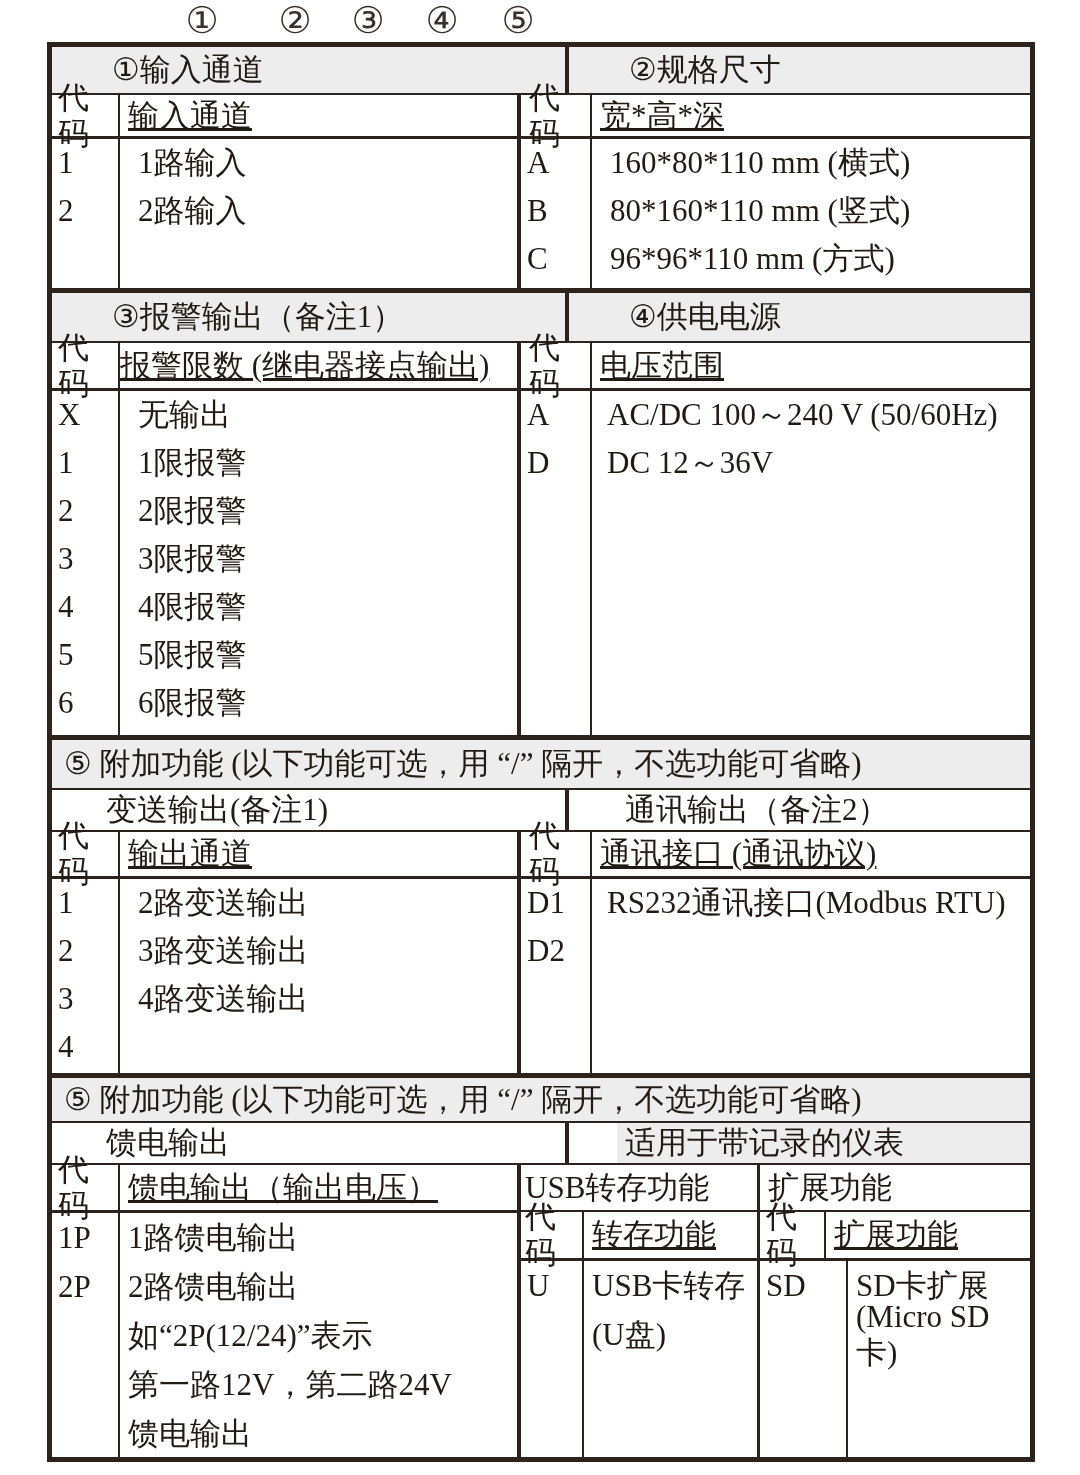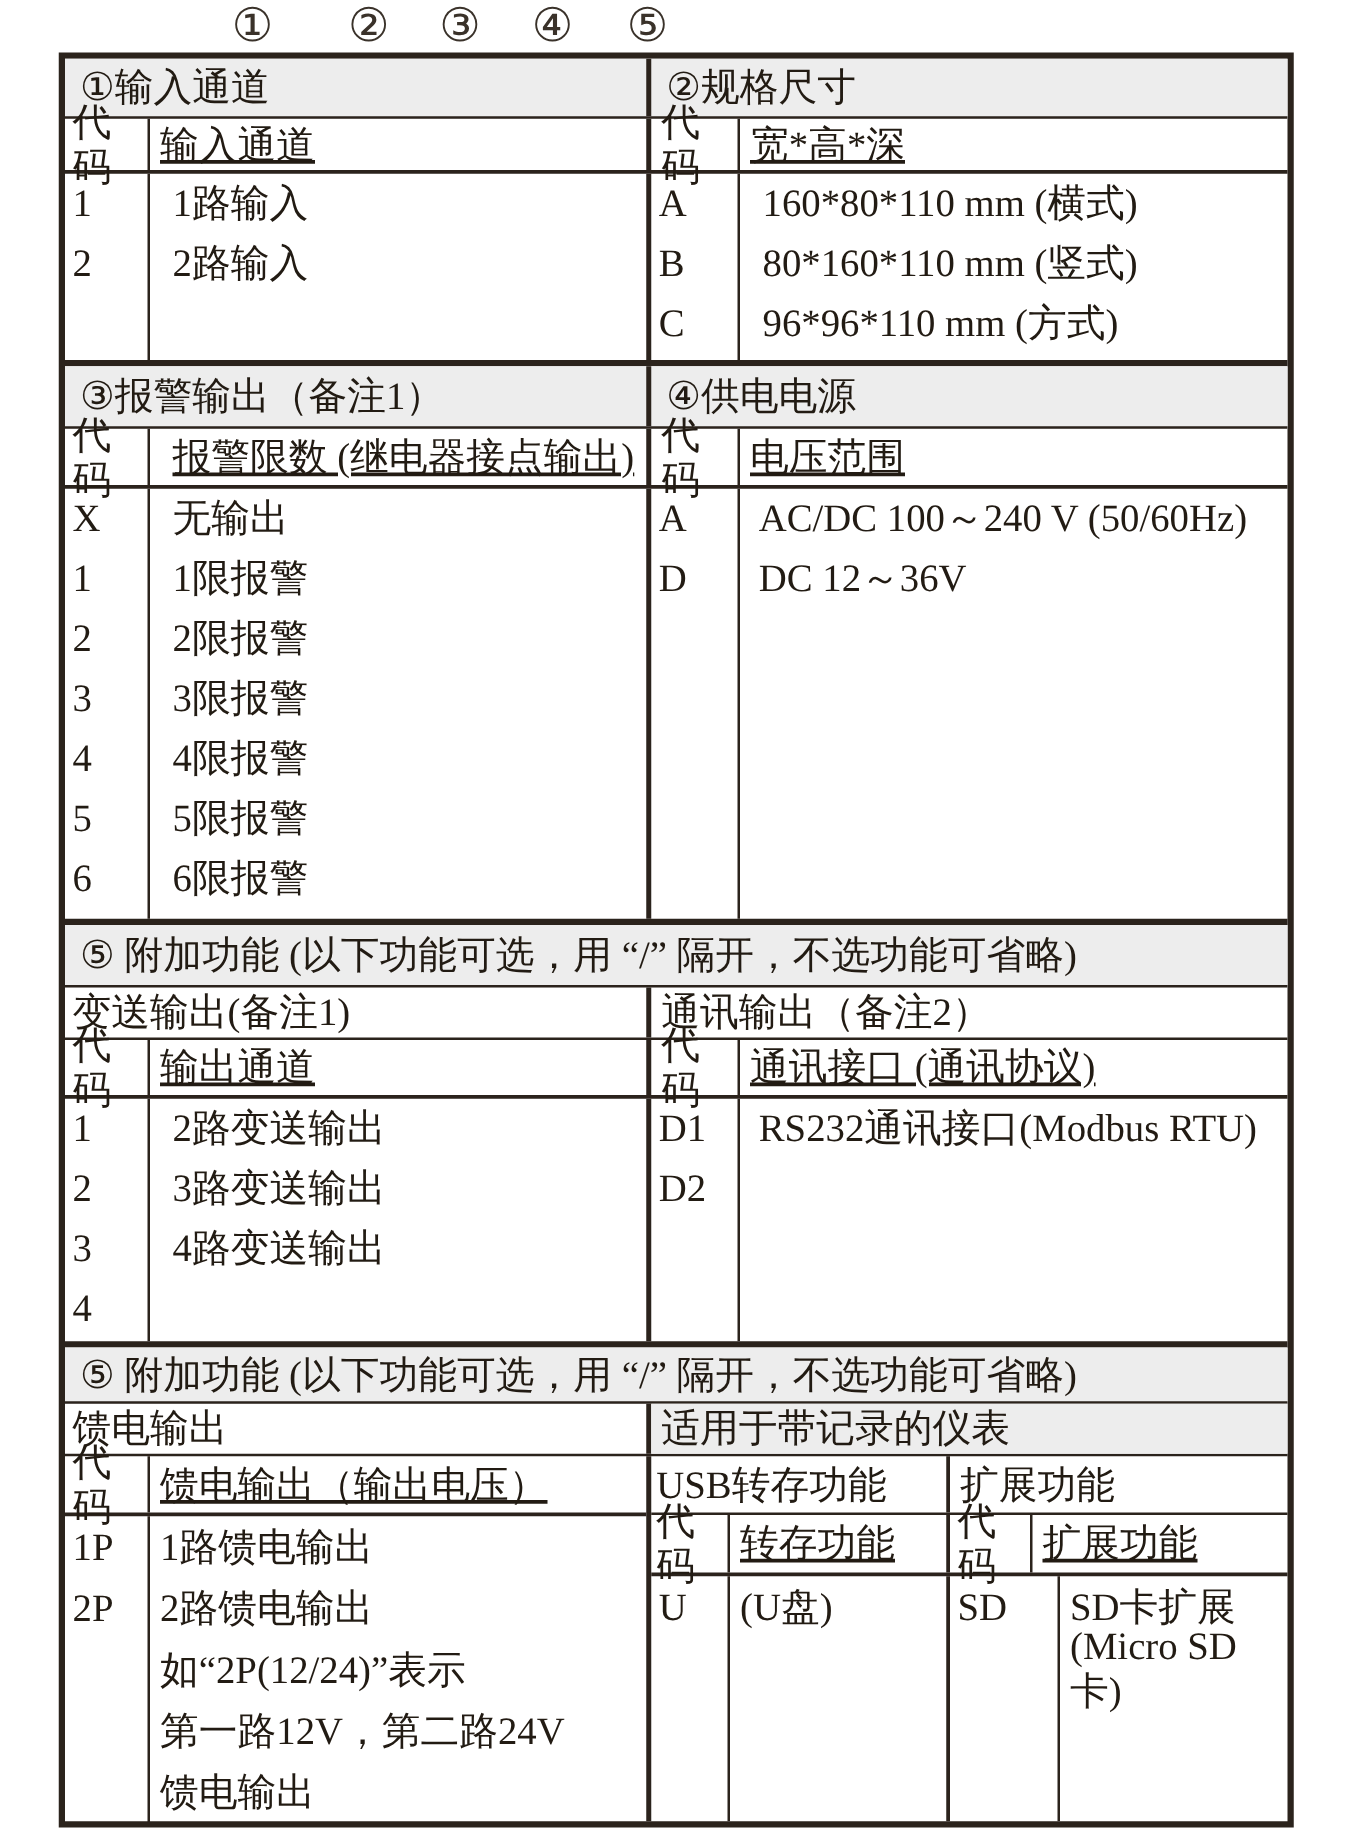--- a/index.html
+++ b/index.html
@@ -24,21 +24,21 @@
     display:flex;flex-direction:column;background:#fff;
   }
   .r{display:flex;flex-shrink:0;}
   .gray{background:var(--band);}
   .bb2{border-bottom:2px solid var(--bd);}
   .bb3{border-bottom:3px solid var(--bd);}
   .bb5{border-bottom:5px solid var(--bd);}
   
   .hl{width:469px;border-right:4px solid var(--bd);box-sizing:border-box;display:flex;}
   .hr{flex:1;display:flex;}
-  .ttl{align-items:center;padding-left:12px;box-sizing:border-box;}
+  .ttl{align-items:center;padding-left:12px;box-sizing:border-box;margin-left:48px;}
   .full{flex:1;display:flex;align-items:center;padding-left:12px;}
   
   .code{width:68px;border-right:2px solid var(--bd);box-sizing:border-box;
         display:flex;align-items:center;padding-left:6px;flex-shrink:0;}
   .codeR{width:71px;border-right:2px solid var(--bd);box-sizing:border-box;
         display:flex;align-items:center;padding-left:8px;flex-shrink:0;}
   .desc{flex:1;display:flex;align-items:center;padding-left:8px;box-sizing:border-box;text-decoration:underline;}
   
   .stackC{width:68px;border-right:2px solid var(--bd);box-sizing:border-box;
           display:flex;flex-direction:column;flex-shrink:0;}
@@ -117,21 +117,21 @@
     </div>
 
     <div class="r gray bb2" style="height:48px">
       <div class="hl ttl">③报警输出（备注1）</div>
       <div class="hr ttl">④供电电源</div>
     </div>
 
     <div class="r bb3" style="height:45px">
       <div class="hl">
         <div class="code">代码</div>
-        <div class="desc" style="padding-left:18px">报警限数 (继电器接点输出)</div>
+        <div class="desc" style="padding-left:0">报警限数 (继电器接点输出)</div>
       </div>
       <div class="hr">
         <div class="codeR">代码</div>
         <div class="desc">电压范围</div>
       </div>
     </div>
 
     <div class="r bb5" style="height:344px">
       <div class="hl">
         <div class="stackC">
@@ -255,20 +255,21 @@
             <div class="codeB2">代码</div>
             <div class="desc">扩展功能</div>
           </div>
         </div>
         <div style="flex:1;display:flex">
           <div class="usbPart">
             <div class="stackB1">
               <div class="ln49c">U</div>
             </div>
             <div class="col" style="flex:1">
+              <div class="ln49">USB卡转存</div>
               <div class="ln49">(U盘)</div>
             </div>
           </div>
           <div class="extPart">
             <div class="stackB2">
               <div class="ln49c">SD</div>
             </div>
             <div class="col" style="flex:1">
               <div class="ln49">SD卡扩展</div>
               <div class="ln49">(Micro SD卡)</div>

